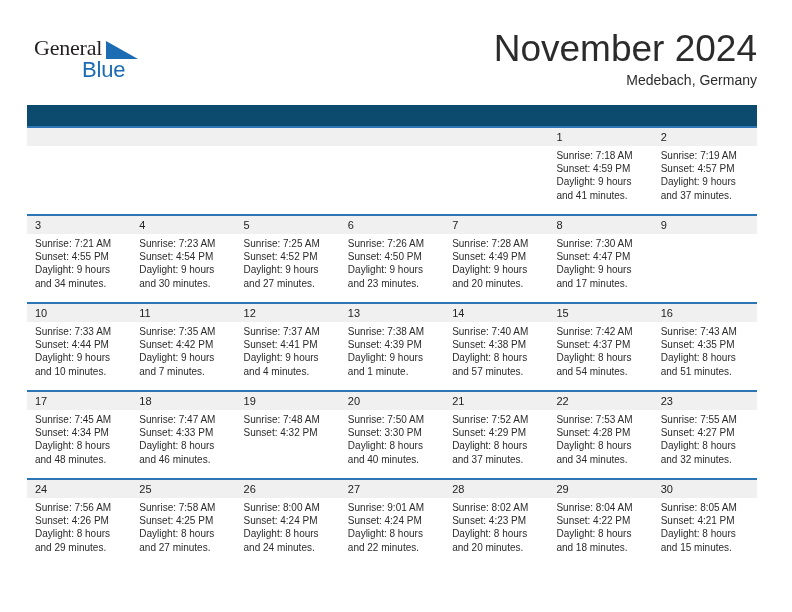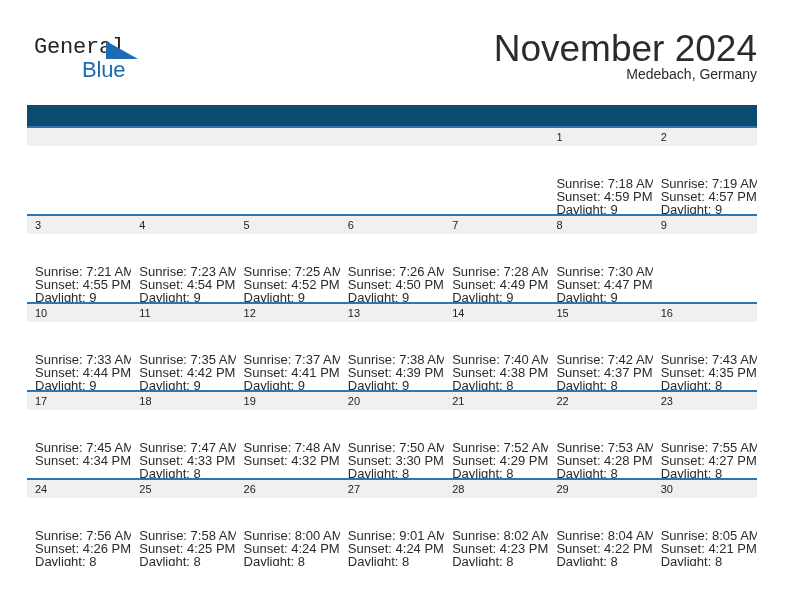--- a/index.html
+++ b/index.html
@@ -39,21 +39,21 @@
     height: 48px;
   }
   .logo-general {
     position: absolute;
     left: 0;
     top: 0;
     font-size: 22px;
     color: #231f20;
     letter-spacing: -0.2px;
     line-height: 24px;
-    font-family: Liberation Mono, monospace;
+    font-family: Liberation Serif, serif;
   }
   .logo-tri {
     position: absolute;
     left: 72px;
     top: 5px;
     width: 0;
     height: 0;
     border-left: 32px solid #1b6cb3;
     border-top: 18px solid transparent;
   }
@@ -75,20 +75,21 @@
     text-align: right;
   }
   .month-title {
     font-size: 37px;
     color: #2b2b2b;
     line-height: 34px;
     font-weight: normal;
     white-space: nowrap;
   }
   .location {
+    margin-top: 6px;
     font-size: 14px;
     color: #2b2b2b;
     line-height: 17px;
     white-space: nowrap;
   }
 
   
   .calendar {
     position: absolute;
     left: 27px;
@@ -139,24 +140,23 @@
     line-height: 18px;
     padding-left: 8px;
     box-sizing: border-box;
   }
   .day-cell.empty .day-num-band {
     background: #f0f0f0;
   }
 
   .day-body {
     padding: 3px 6px 0 8px;
-    font-size: 13px;
+    font-size: 10px;
     line-height: 13.2px;
     color: #2b2b2b;
-    margin-top: 28px;
   }
   .day-body div {
     white-space: nowrap;
   }
   .day-body .wrap {
     white-space: normal;
   }
 </style>
 </head>
 <body>
@@ -334,20 +334,21 @@
               <div class="wrap">Daylight: 8 hours and 51 minutes.</div>
             </div>
           </div>
         </div>
         <div class="week-row">
           <div class="day-cell">
             <div class="day-num-band">17</div>
             <div class="day-body">
               <div>Sunrise: 7:45 AM</div>
               <div>Sunset: 4:34 PM</div>
+              <div class="wrap">Daylight: 8 hours and 48 minutes.</div>
             </div>
           </div>
           <div class="day-cell">
             <div class="day-num-band">18</div>
             <div class="day-body">
               <div>Sunrise: 7:47 AM</div>
               <div>Sunset: 4:33 PM</div>
               <div class="wrap">Daylight: 8 hours and 46 minutes.</div>
             </div>
           </div>

